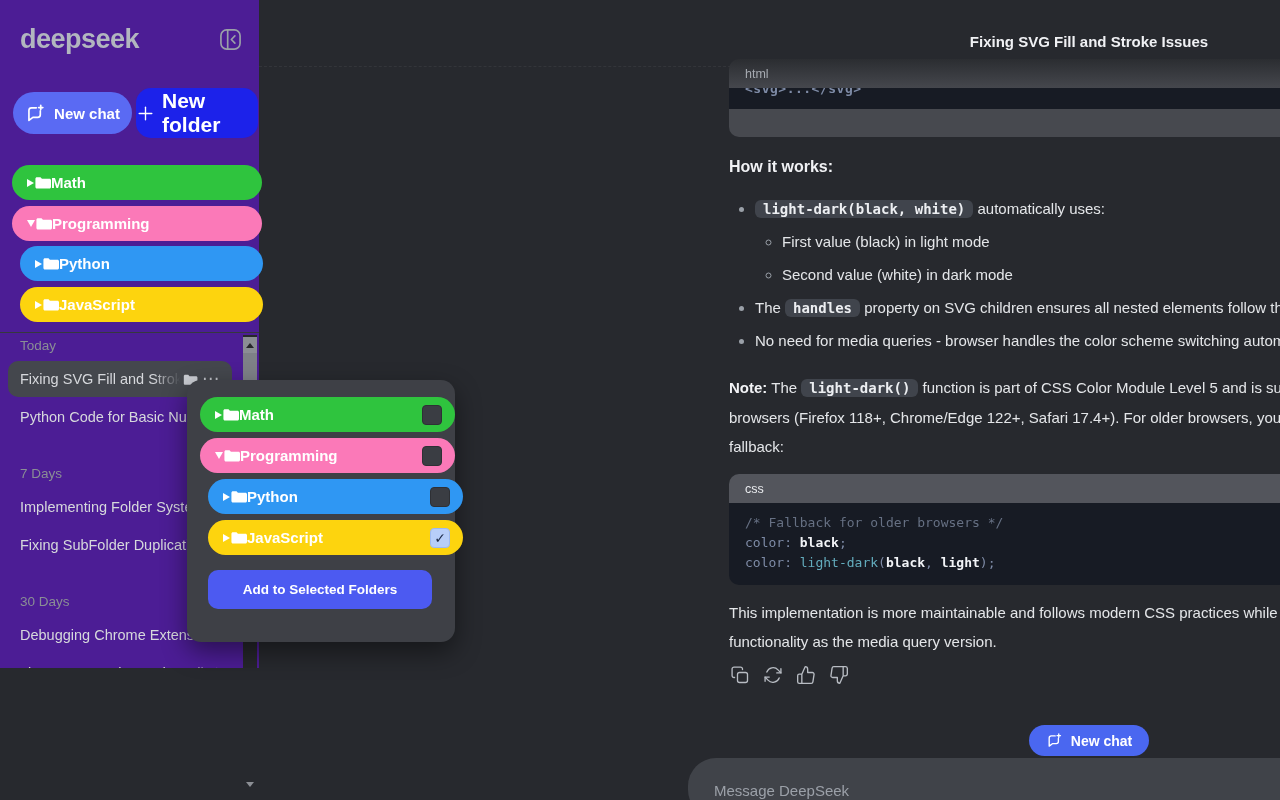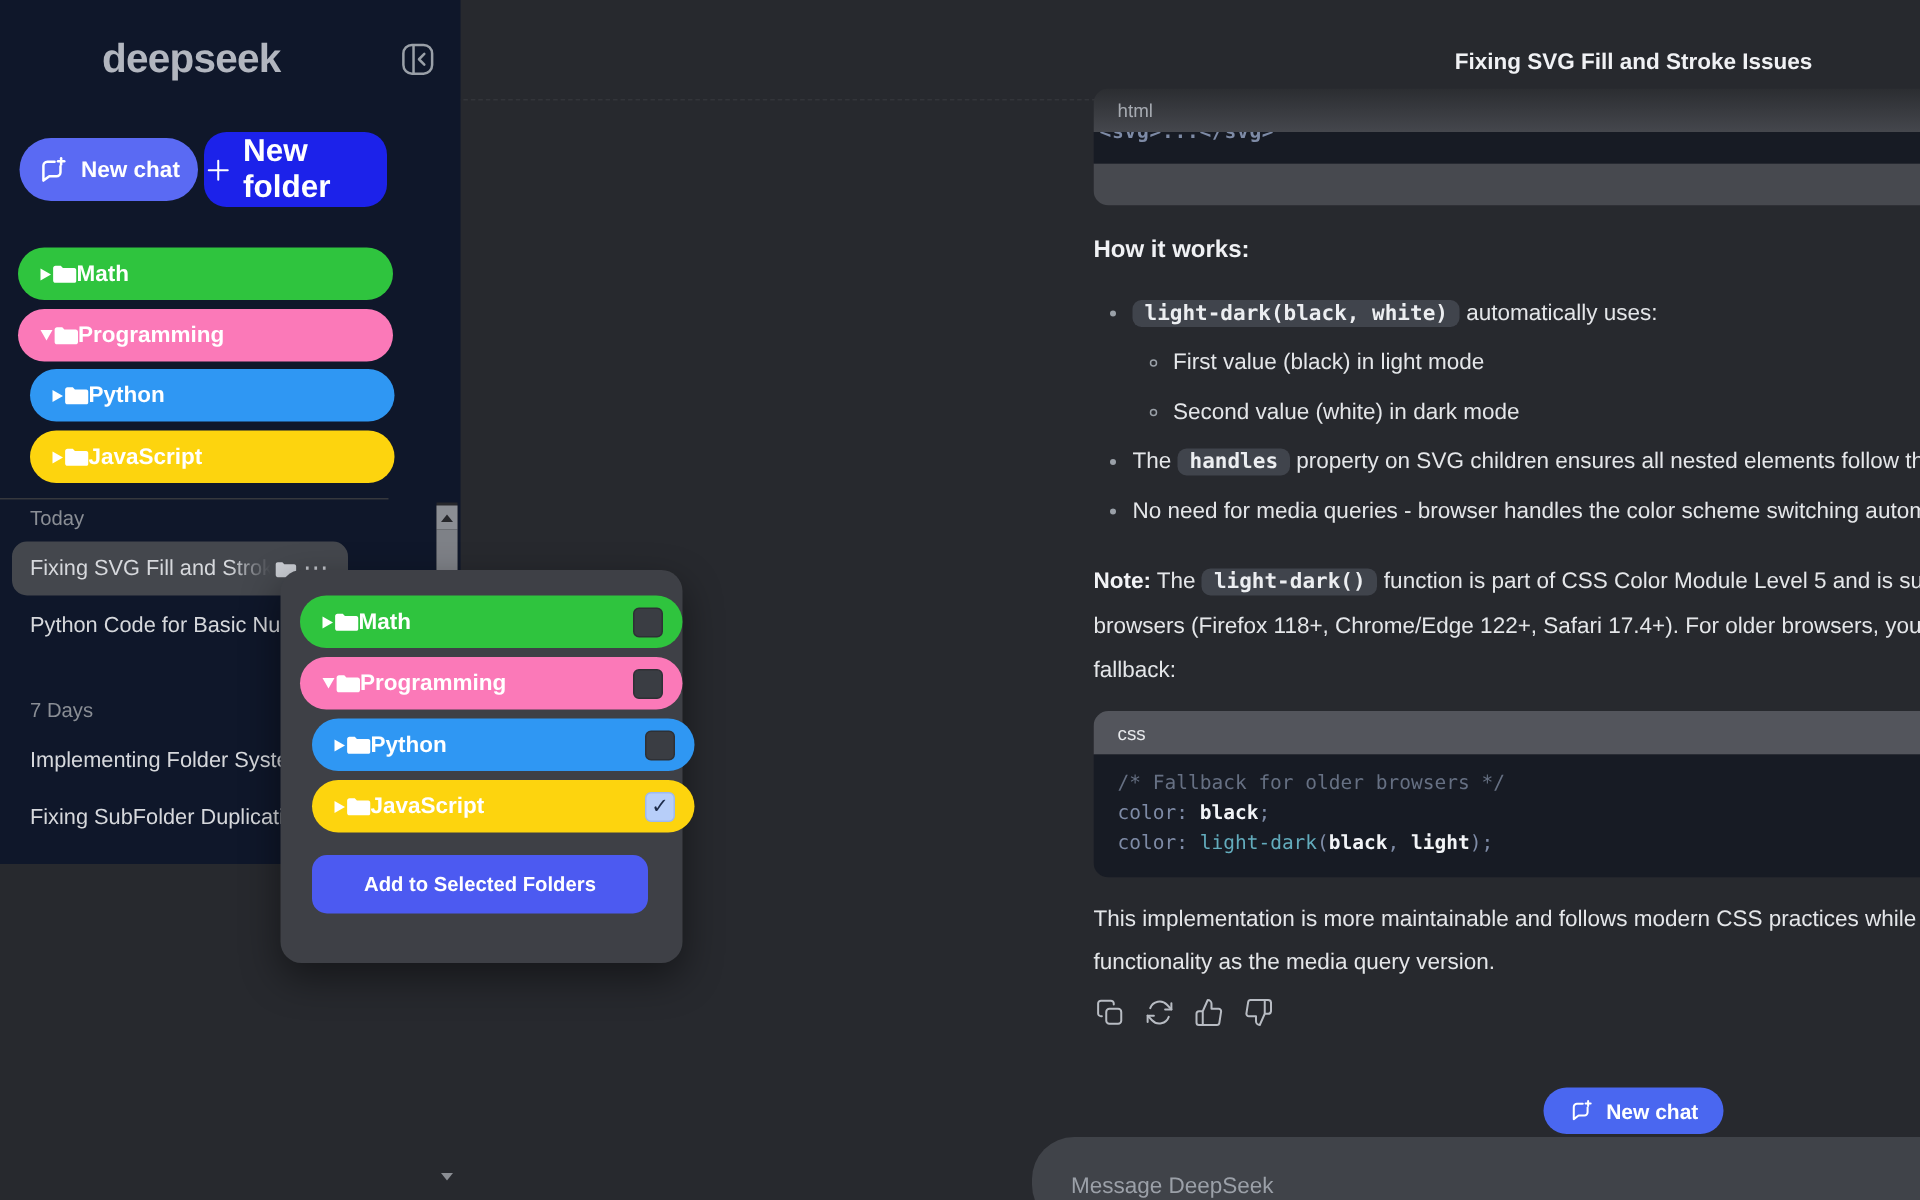--- a/index.html
+++ b/index.html
@@ -1,20 +1,20 @@
 <!DOCTYPE html>
 <html><head>
 <meta charset="utf-8">
 <style>
   html,body{margin:0;padding:0;width:1280px;height:800px;overflow:hidden;background:#27292e;
     font-family:"Liberation Sans","DejaVu Sans",sans-serif;-webkit-font-smoothing:antialiased;}
   .mono{font-family:"DejaVu Sans Mono","Liberation Mono",monospace;}
 
   
-  .sidebar{position:absolute;left:0;top:0;width:259px;height:576px;background:#0f172a;z-index:5;padding-left:48px;}
+  .sidebar{position:absolute;left:0;top:0;width:259px;height:668px;background:#4c1d95;z-index:5;}
   .side-head{display:flex;align-items:center;justify-content:space-between;padding:24px 16px 0 20px;}
   .logo{font-size:27px;font-weight:700;letter-spacing:-0.5px;color:#b2b6bf;}
   .collapse-btn{width:26px;height:26px;display:flex;align-items:center;justify-content:center;cursor:pointer;}
   .btn-row{position:absolute;left:0;top:88px;width:259px;height:52px;}
   .newchat-btn{position:absolute;left:13px;top:4px;width:119px;height:42px;border-radius:21px;background:#5a6af3;
     display:flex;align-items:center;justify-content:center;gap:8px;color:#fff;font-size:15px;font-weight:700;cursor:pointer;}
   .newfolder-btn{position:absolute;left:136px;top:0;width:122px;height:50px;border-radius:15px;background:#1c22ea;
     display:flex;align-items:center;justify-content:space-between;gap:7px;color:#fff;font-size:21px;font-weight:700;cursor:pointer;}
   .pill{height:35px;border-radius:17.5px;display:flex;align-items:center;padding-left:15px;cursor:pointer;}
   .side-pills{position:absolute;left:0;top:165px;width:259px;}
@@ -60,21 +60,21 @@
     display:flex;align-items:center;justify-content:center;color:#fff;font-size:13.5px;font-weight:700;cursor:pointer;}
 
   
   .main-hairline{position:absolute;left:259px;right:0;top:66px;border-top:1px dashed rgba(255,255,255,.06);}
   .main{position:absolute;left:729px;top:0;width:720px;}
   .page-title{margin:33px 0 0;text-align:center;font-size:15px;font-weight:700;color:#f0f1f4;height:18px;}
   .cb{border-radius:10px;overflow:hidden;}
   .cb1{margin-top:8px;}
   .cb1-head{height:29px;background:linear-gradient(180deg,#2b2d31 0%,#45474d 100%);display:flex;align-items:center;padding:0 16px;color:#a6aab1;font-size:12.5px;}
   .cb1-codearea{height:21px;background:#171b24;position:relative;overflow:hidden;}
-  .cb1-codeline{position:absolute;top:-7px;left:4px;font-size:13px;font-weight:600;color:#7e8ba6;letter-spacing:.5px;}
+  .cb1-codeline{position:absolute;top:-7px;left:16px;font-size:13px;font-weight:600;color:#7e8ba6;letter-spacing:.5px;}
   .cb1-foot{height:28px;background:#47494f;}
   .how-heading{margin:21px 0 0;font-size:16px;font-weight:700;color:#f0f1f4;height:18px;}
   .main-list{margin:22px 0 0;padding-left:26px;color:#e4e6e9;font-size:15px;}
   .main-list>li{margin-bottom:11px;line-height:22px;}
   .main-list ::marker{color:#9aa0a8;}
   .sub-list{list-style:circle;padding-left:27px;margin-top:11px;}
   .sub-list>li{margin-bottom:11px;line-height:22px;}
   .chip{background:#40444c;border-radius:6px;padding:1px 8px;font-size:14px;font-weight:700;color:#eceef1;}
   .note{margin:21px 0 0;font-size:15px;line-height:29px;color:#e4e6e9;}
   .note b,.closing b{color:#f2f3f6;}

